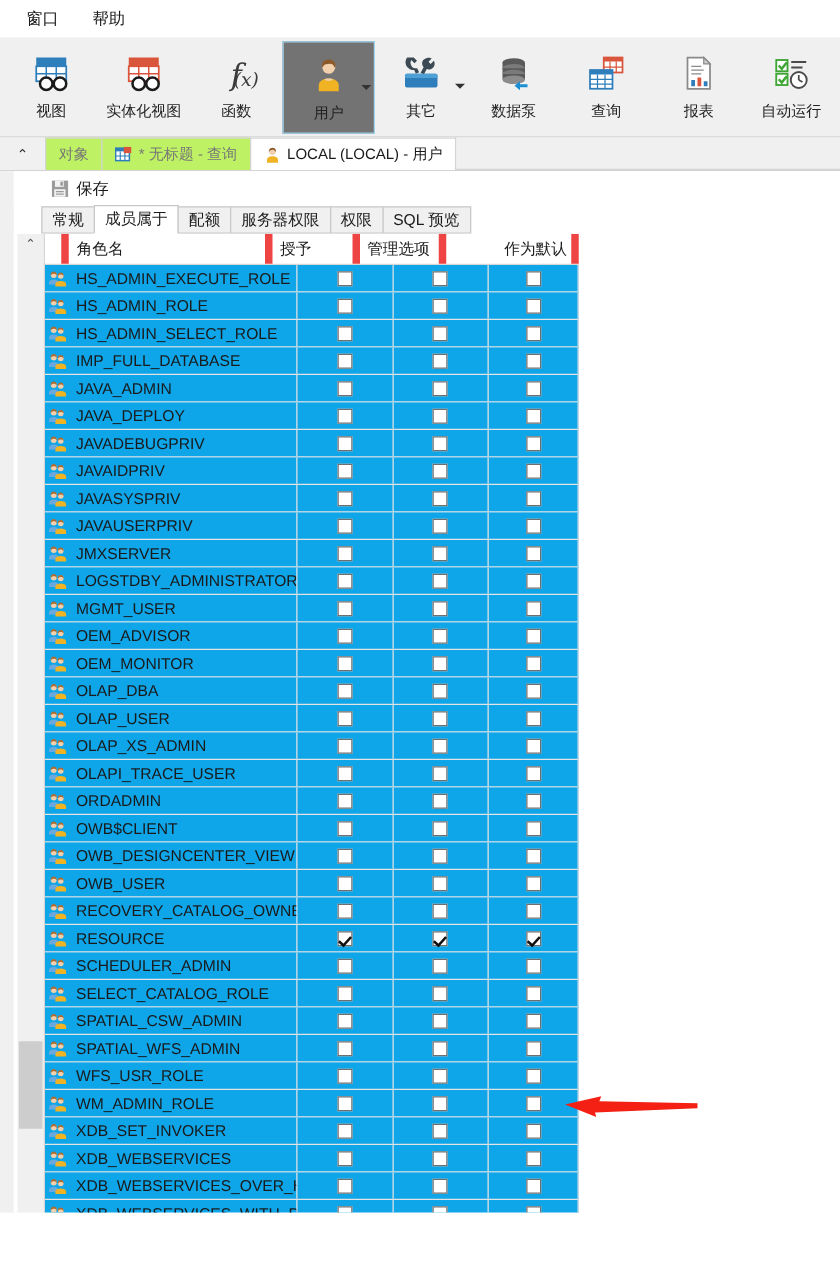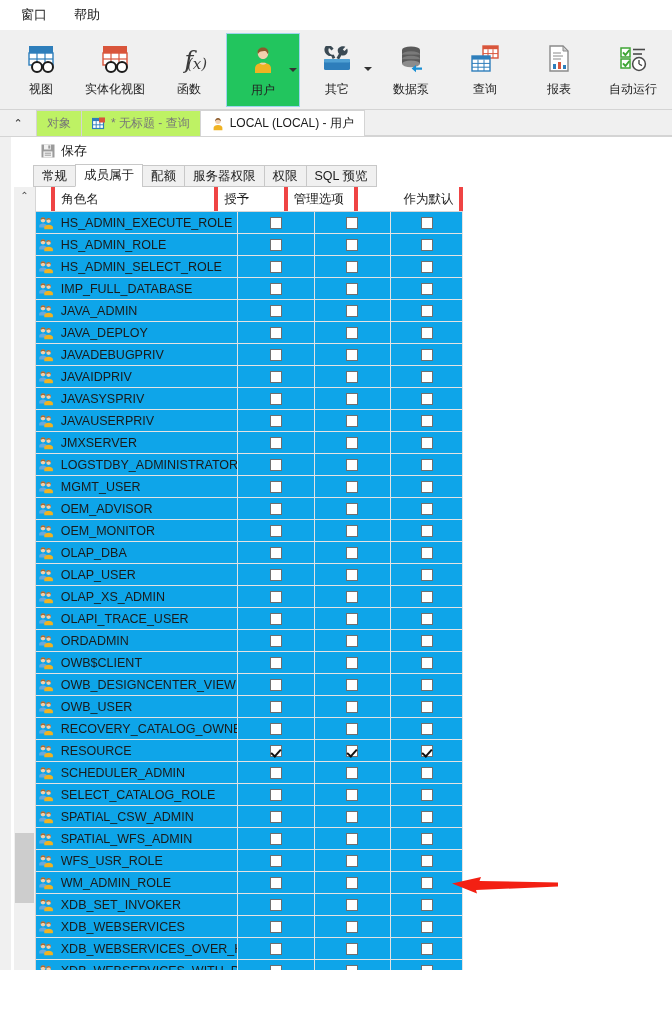--- a/index.html
+++ b/index.html
@@ -42,21 +42,21 @@
   }
   .rb-btn {
     position: relative;
     width: 74px; height: 74px;
     margin-top: 3px;
     display: flex; flex-direction: column;
     align-items: center; justify-content: flex-start;
     padding-top: 6px;
     cursor: default;
   }
-  .rb-btn.active { background: #22c55e; border: 1px solid #9fd4ee; }
+  .rb-btn.active { background: #737373; border: 1px solid #9fd4ee; }
   .rb-ico { height: 40px; display: flex; align-items: center; justify-content: center; }
   .rb-lbl { font-size: 12px; color: #222; margin-top: 2px; white-space: nowrap; }
   .rb-caret {
     position: absolute; right: 2px; top: 34px;
     width: 0; height: 0;
     border-left: 4px solid transparent;
     border-right: 4px solid transparent;
     border-top: 4px solid #333;
   }
 
@@ -172,21 +172,21 @@
     border-left: 1px solid #d6d6d6;
   }
   .ghead {
     display: flex; height: 25px;
     background: #ffffff;
     border-bottom: 1px solid #d6d6d6;
   }
   .gh {
     display: flex; align-items: center;
     font-size: 12.5px; color: #1a1a1a;
-    border-right: 4px solid #ef4444;
+    border-right: 6px solid #ef4444;
     padding-left: 6px;
     overflow: hidden; white-space: nowrap;
     cursor: default;
   }
   .gh.c0 { width: 22px; padding: 0; }
   .gh.c1 { width: 192px; }
   .gh.c2 { width: 81px; }
   .gh.c3 { width: 81px; }
   .gh.c4 { width: 76px; margin-left: 40px; }
 

